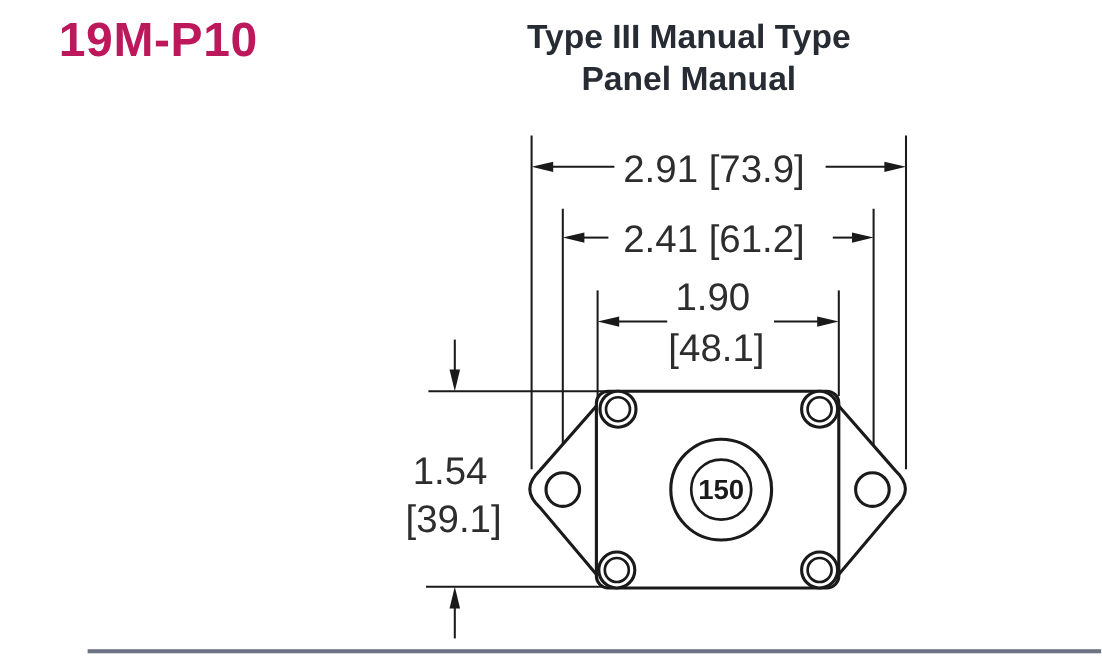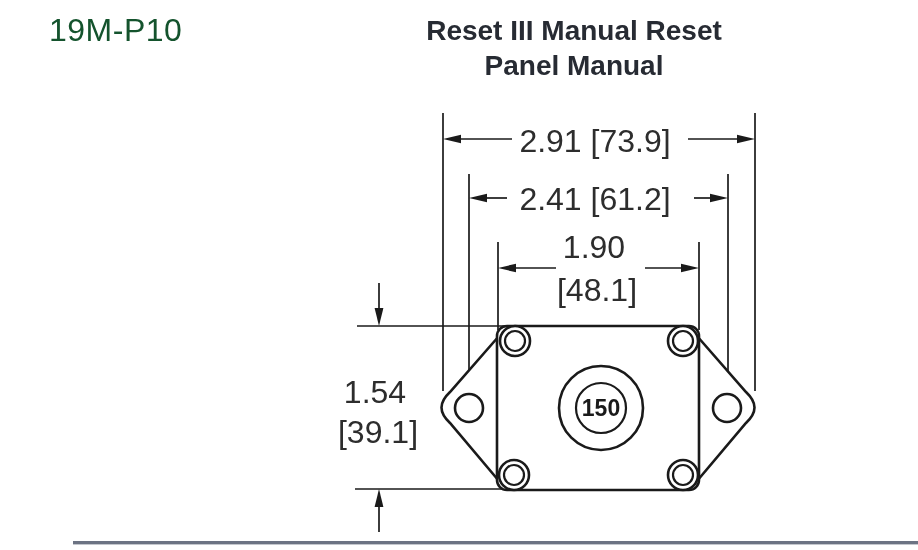--- a/index.html
+++ b/index.html
@@ -12,24 +12,24 @@
     position: relative;
     width: 918px;
     height: 550px;
     background: #ffffff;
     overflow: hidden;
   }
   .part-number {
     position: absolute;
     left: 49px;
     top: 12px;
-    font-size: 32px;
-    font-weight: normal;
+    font-size: 40px;
+    font-weight: bold;
     letter-spacing: 0.5px;
-    color: #14532d;
+    color: #be185d;
     white-space: nowrap;
   }
   .title-block {
     position: absolute;
     left: 374px;
     top: 13px;
     width: 400px;
     text-align: center;
     color: #272b33;
     font-size: 28px;
@@ -60,21 +60,21 @@
   }
 </style>
 </head>
 <body>
 
 <div class="canvas">
 
   <div class="part-number">19M-P10</div>
 
   <div class="title-block">
-    <div>Reset III Manual Reset</div>
+    <div>Type III Manual Type</div>
     <div>Panel Manual</div>
   </div>
 
   <svg class="drawing-svg" viewBox="0 0 918 550">
 
     <line class="ln" x1="443" y1="113" x2="443" y2="391"></line>
     <line class="ln" x1="755" y1="113" x2="755" y2="391"></line>
     <line class="ln" x1="469" y1="174" x2="469" y2="408"></line>
     <line class="ln" x1="728" y1="174" x2="728" y2="408"></line>
     <line class="ln" x1="498" y1="242" x2="498" y2="330"></line>

